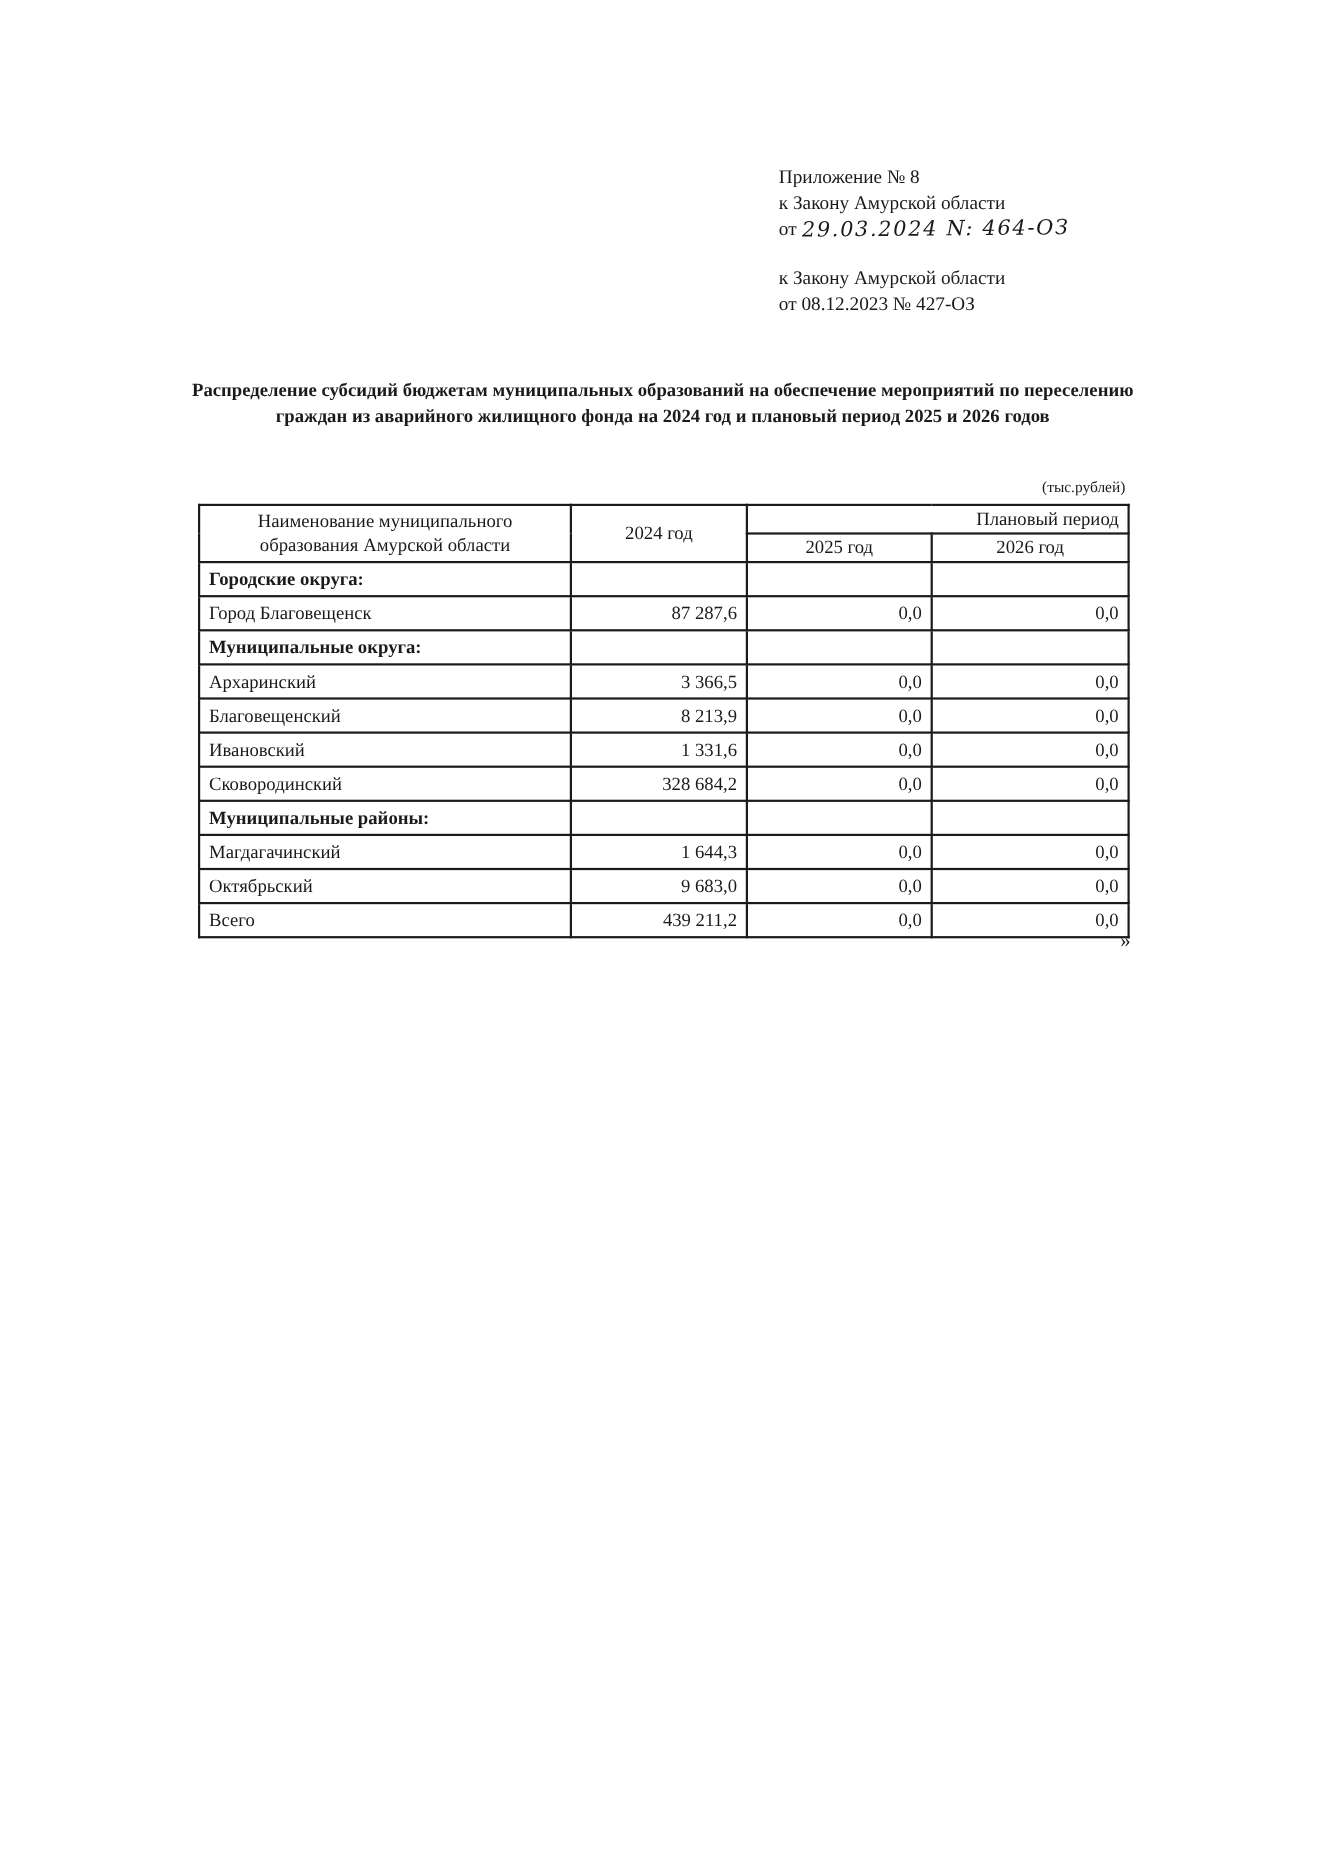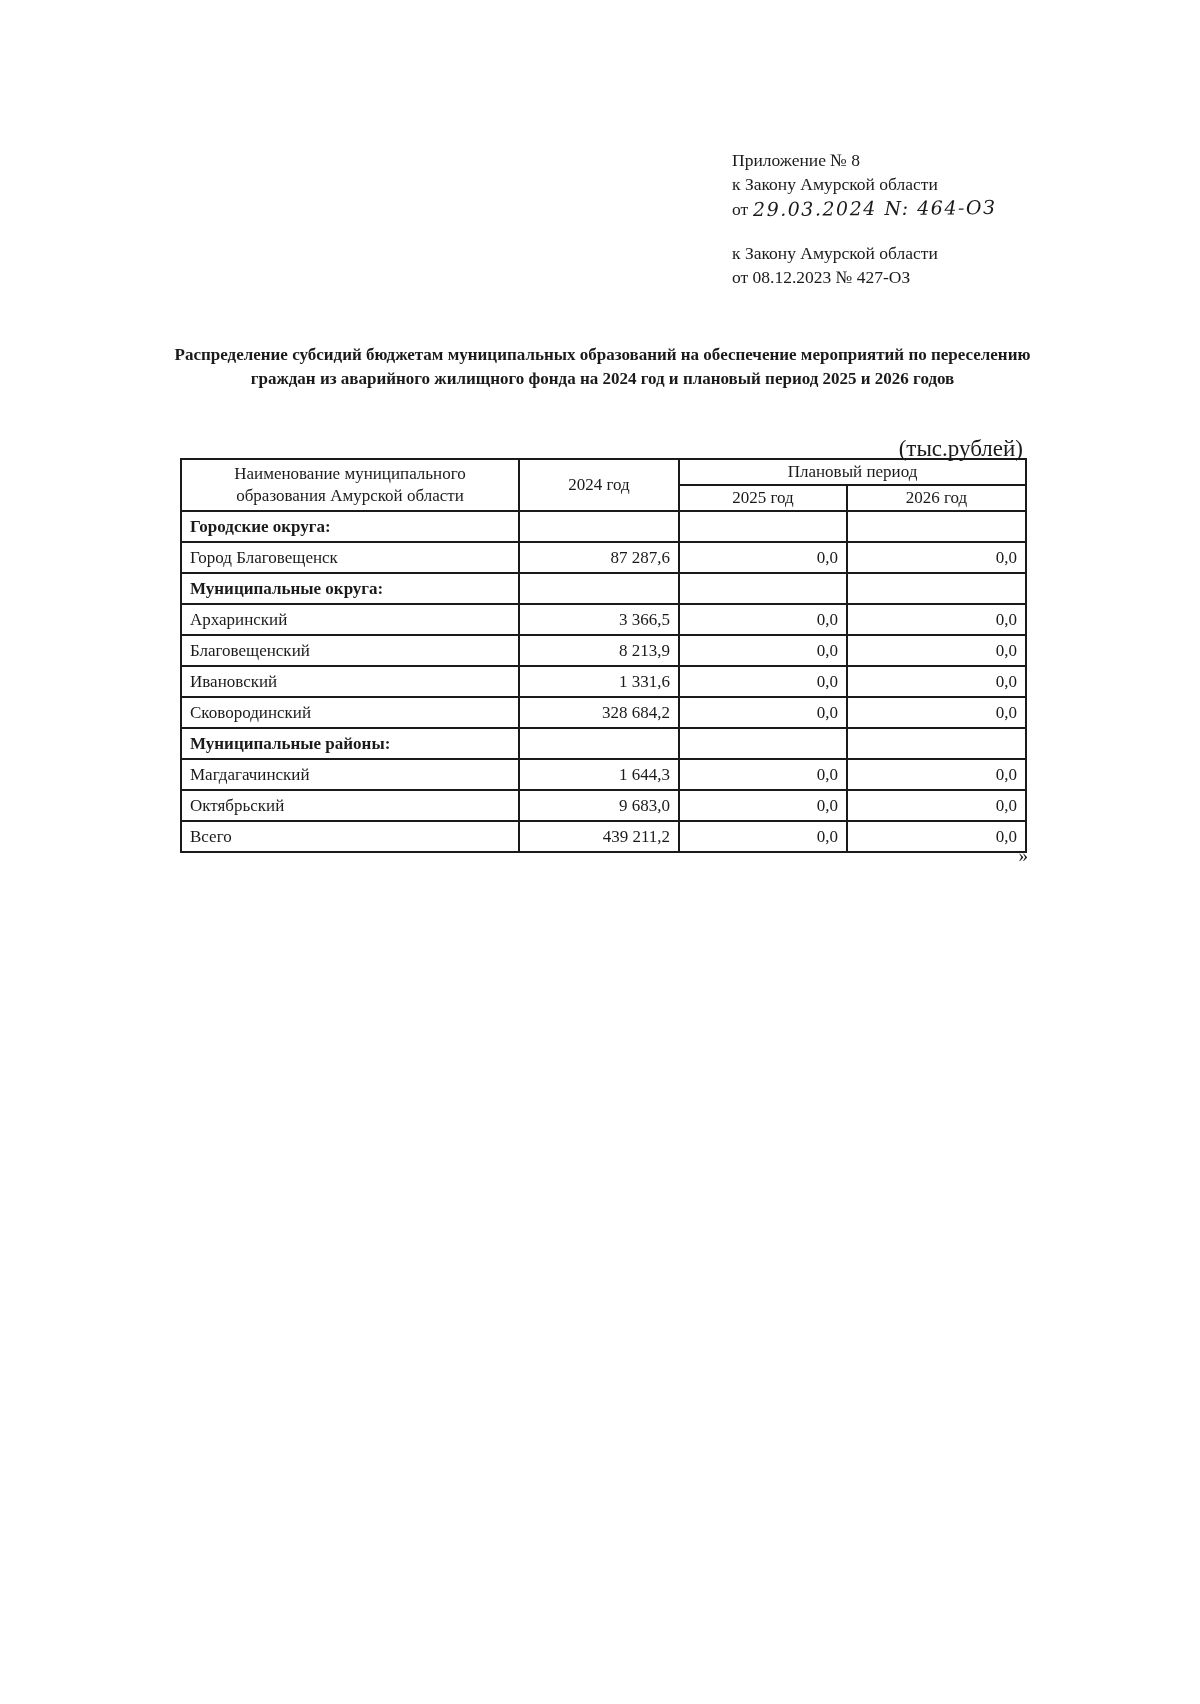--- a/index.html
+++ b/index.html
@@ -22,21 +22,20 @@
   }
 
   
   .header-right {
     position: absolute;
     top: 148px;
     left: 708px;
     width: 360px;
     line-height: 24px;
     font-size: 17.5px;
-    margin-left: 24px;
   }
   .header-right .line { white-space: nowrap; }
   .handwritten {
     font-style: italic;
     font-family: "DejaVu Serif", serif;
     font-size: 19px;
     letter-spacing: 1.5px;
     transform: rotate(-0.5deg);
     display: inline-block;
   }
@@ -54,21 +53,21 @@
     line-height: 24px;
   }
 
   
   .units-label {
     position: absolute;
     top: 436px;
     left: 180px;
     width: 843px;
     text-align: right;
-    font-size: 23px;
+    font-size: 14px;
   }
 
   
   .tbl-wrap {
     position: absolute;
     top: 458px;
     left: 180px;
     width: 845px;
   }
   table.main {
@@ -88,21 +87,21 @@
   col.c-2024  { width: 160px; }
   col.c-2025  { width: 168px; }
   col.c-2026  { width: 179px; }
 
   th.h-name {
     text-align: center;
     line-height: 22px;
     padding: 4px 14px;
   }
   th.h-2024 { text-align: center; border-radius: 16px; }
-  th.h-plan { text-align: center; padding: 1px 4px; border-radius: 12px; }
+  th.h-plan { text-align: right; padding: 1px 4px; border-radius: 12px; }
   th.h-year { text-align: center; padding: 1px 4px; }
 
   td.c-name {
     text-align: left;
     height: 25px;
   }
   td.num {
     text-align: right;
     height: 25px;
   }

